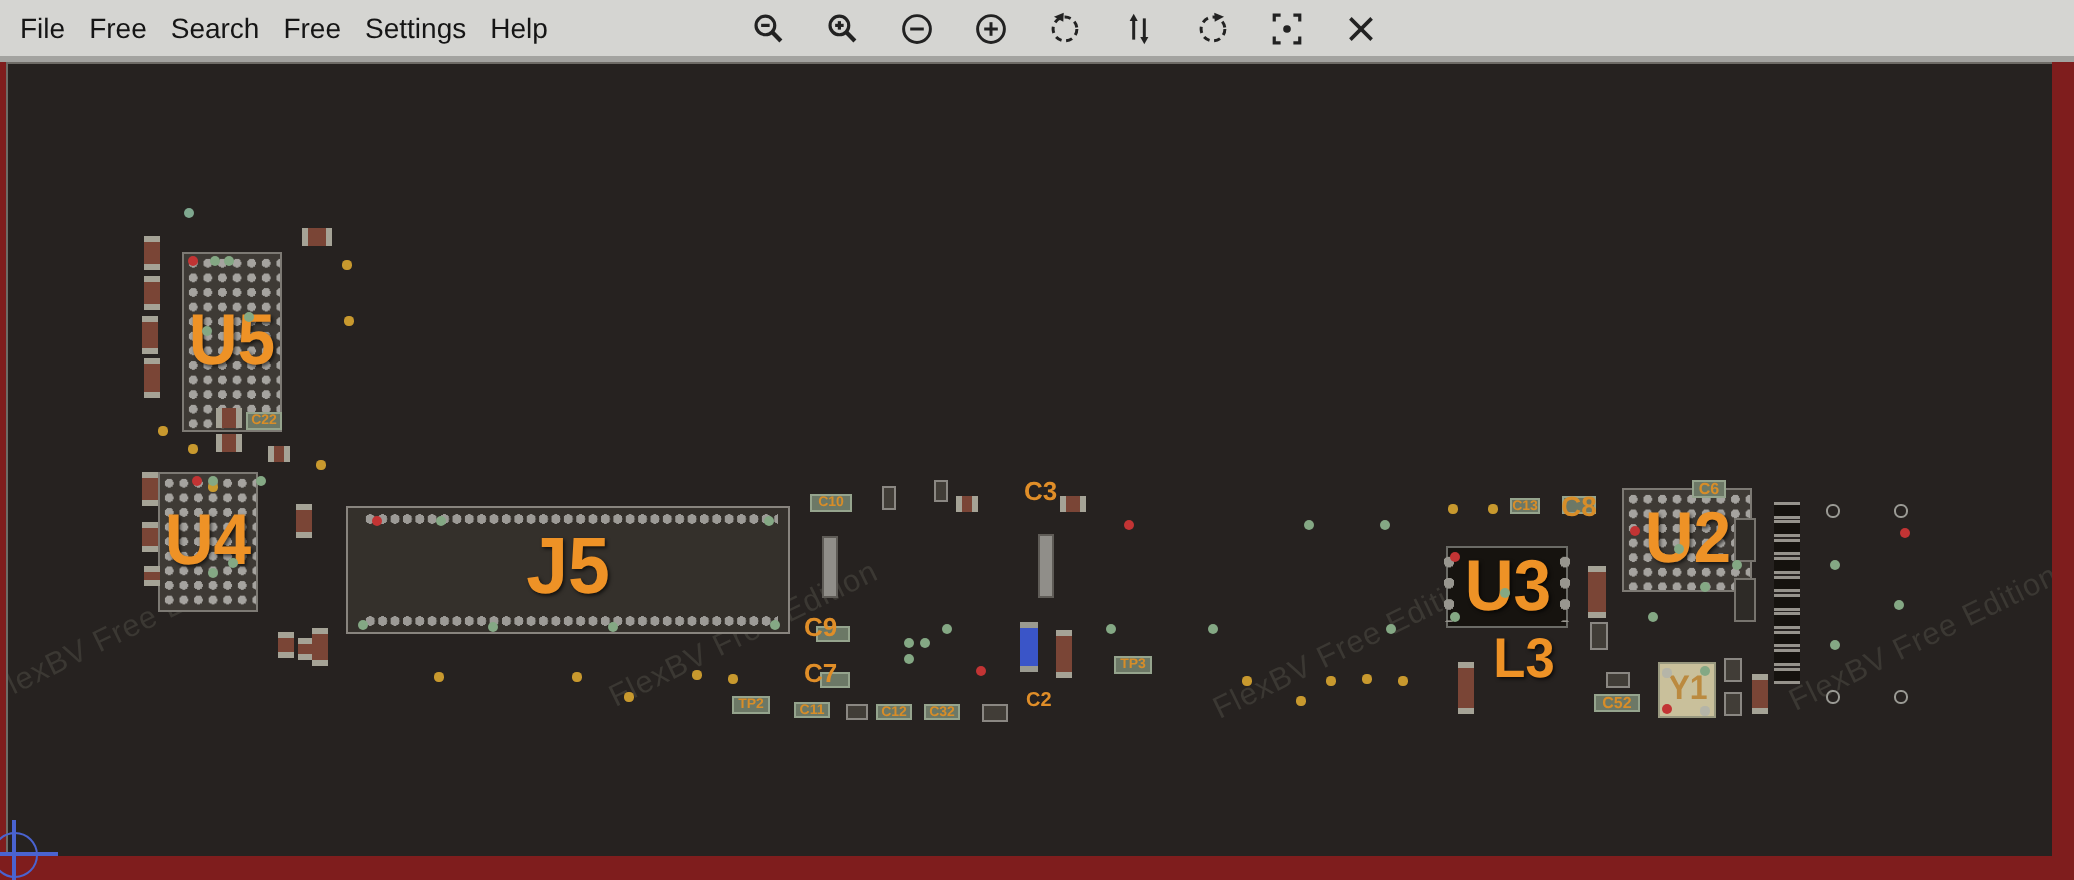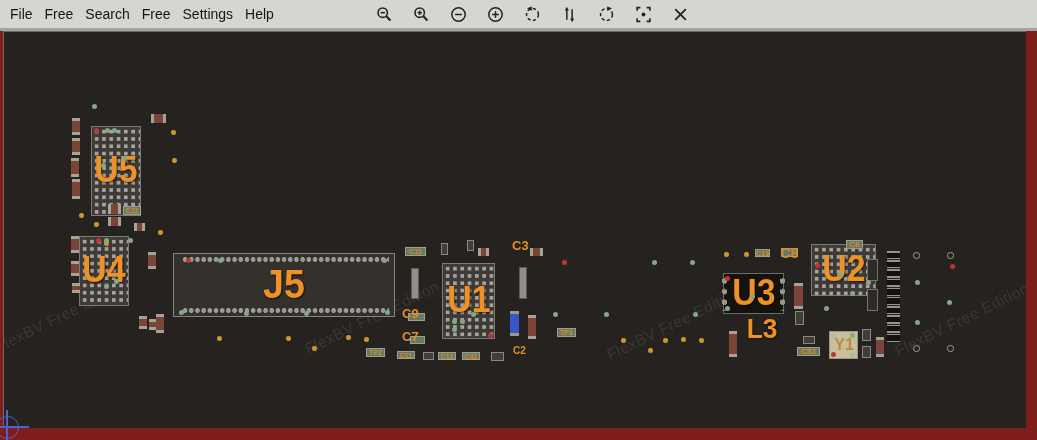--- a/index.html
+++ b/index.html
@@ -155,23 +155,20 @@
     <span class="wm" style="left:888px;top:312px">FlexBV Free Edition</span>
 
     <div class="bga" style="left:87px;top:94px;width:50px;height:90px">
       <span class="ref rlg">U5</span>
       </div>
     <div class="bga" style="left:75px;top:204px;width:50px;height:70px">
       <span class="ref rlg">U4</span>
       </div>
     <div class="connh" style="left:169px;top:221px;width:222px;height:64px">
       <span class="ref rxl">J5</span>
-      </div>
-    <div class="bga" style="left:438px;top:231px;width:53px;height:76px">
-      <span class="ref rlg">U1</span>
       </div>
     <div class="chip" style="left:719px;top:241px;width:61px;height:41px">
       <span class="ref rlg">U3</span>
       </div>
     <div class="bga" style="left:807px;top:212px;width:65px;height:52px">
       <span class="ref rlg">U2</span>
       </div>
     <div class="crystal" style="left:825px;top:299px;width:29px;height:28px">
       <span class="ref ry1">Y1</span>
       </div>

